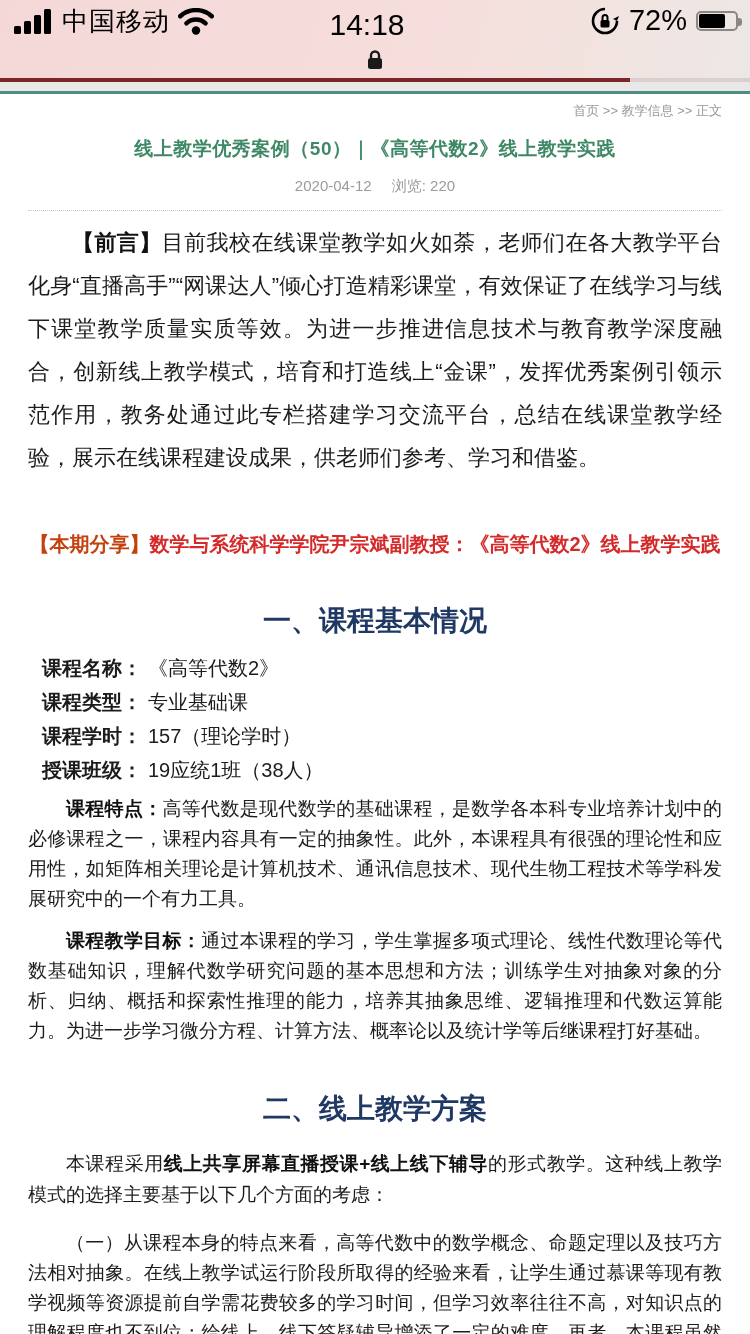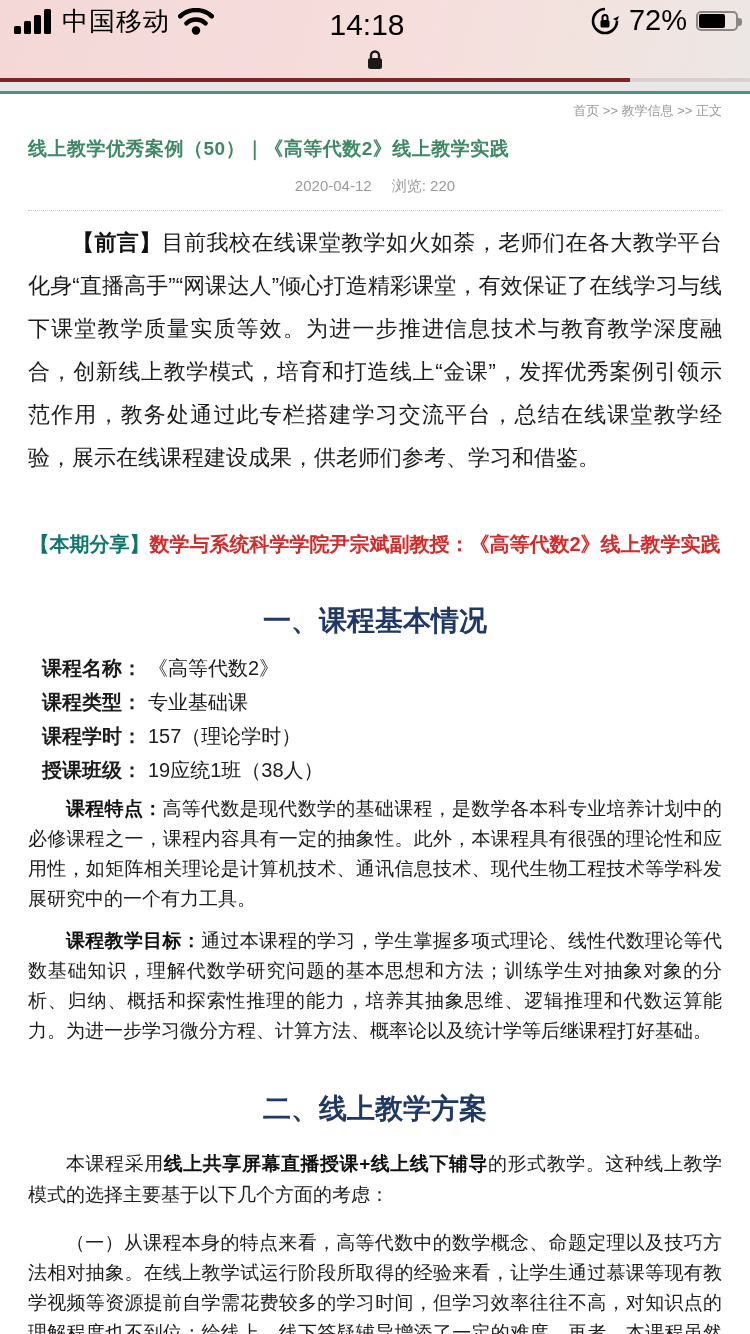--- a/index.html
+++ b/index.html
@@ -24,33 +24,33 @@
                background:#8b8684;border-radius:0 3px 3px 0;}
   .url-row{display:flex;align-items:center;justify-content:center;gap:9px;height:36px;}
   .url-domain{font-size:26px;color:#111;}
   .progress-track{height:4px;background:#d9cfce;}
   .progress-fill{height:4px;width:84%;background:var(--progress-red,#7b2727);}
   .toolbar-strip{height:9px;background:#e9e7e8;border-bottom:3px solid var(--teal-line,#4d8f80);}
 
   
   .content{padding:0 28px;background:#fff;}
   .breadcrumb{margin-top:8px;text-align:right;font-size:13px;color:#999;}
-  .article-title{margin-top:16px;text-align:left;font-size:19px;font-weight:600;
+  .article-title{margin-top:16px;text-align:center;font-size:19px;font-weight:600;
                  color:var(--title-green,#3e8865);letter-spacing:.5px;}
   .meta{margin-top:15px;text-align:center;font-size:15px;color:#9b9b9b;}
   .meta span{margin:0 8px;}
   .dotted-divider{margin-top:13px;border-bottom:1px dotted #c9c9c9;height:1px;}
 
   
   p{margin:0;}
   .preface{margin-top:10px;font-size:22px;line-height:43px;color:#1c1c1c;
            text-align:justify;text-indent:2em;}
   .preface b{color:#111;}
   .share-line{margin-top:52px;text-align:center;font-size:20px;font-weight:bold;}
-  .share-label{color:#0f766e;}
+  .share-label{color:#c2410c;}
   .share-text{color:var(--accent-red,#d42a2a);}
   .section-heading{margin-top:44px;text-align:center;font-size:28px;font-weight:bold;
                    color:var(--heading-navy,#1f3864);}
   .info-block{margin-top:16px;padding-left:14px;}
   .info-row{font-size:20px;line-height:24px;margin-bottom:10px;color:#1c1c1c;}
   .info-row b{margin-right:6px;text-align:center;}
   .para{margin-top:12px;font-size:19px;line-height:31px;color:#1c1c1c;
         text-align:justify;text-indent:2em;}
   .para b{color:#111;}
   .para.tight{line-height:30px;}

